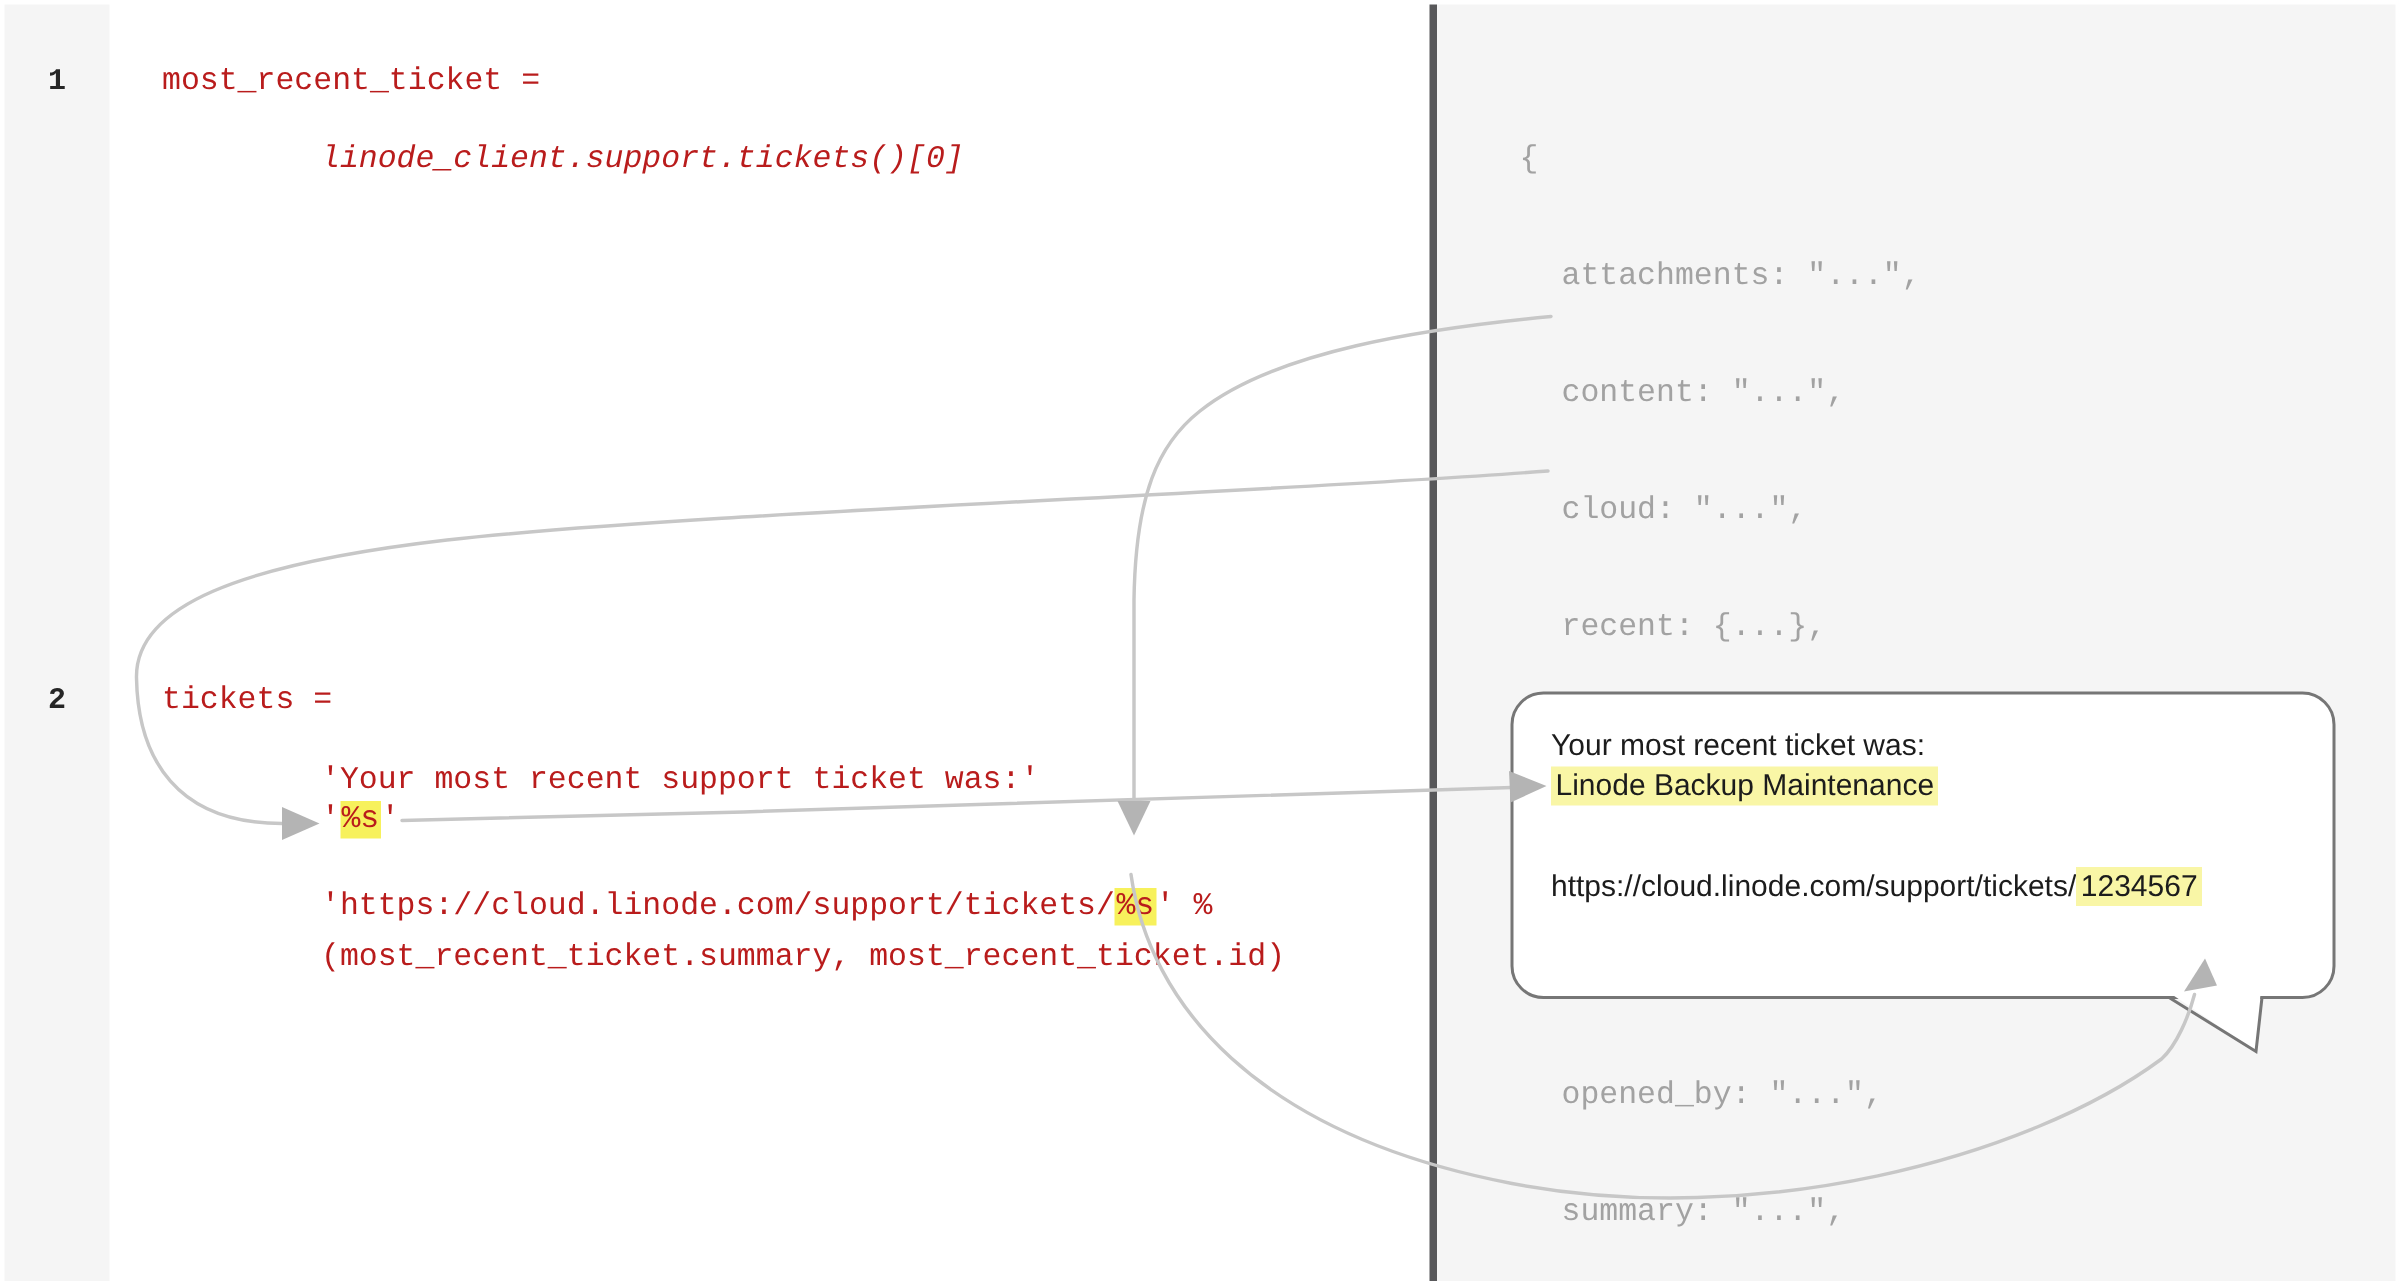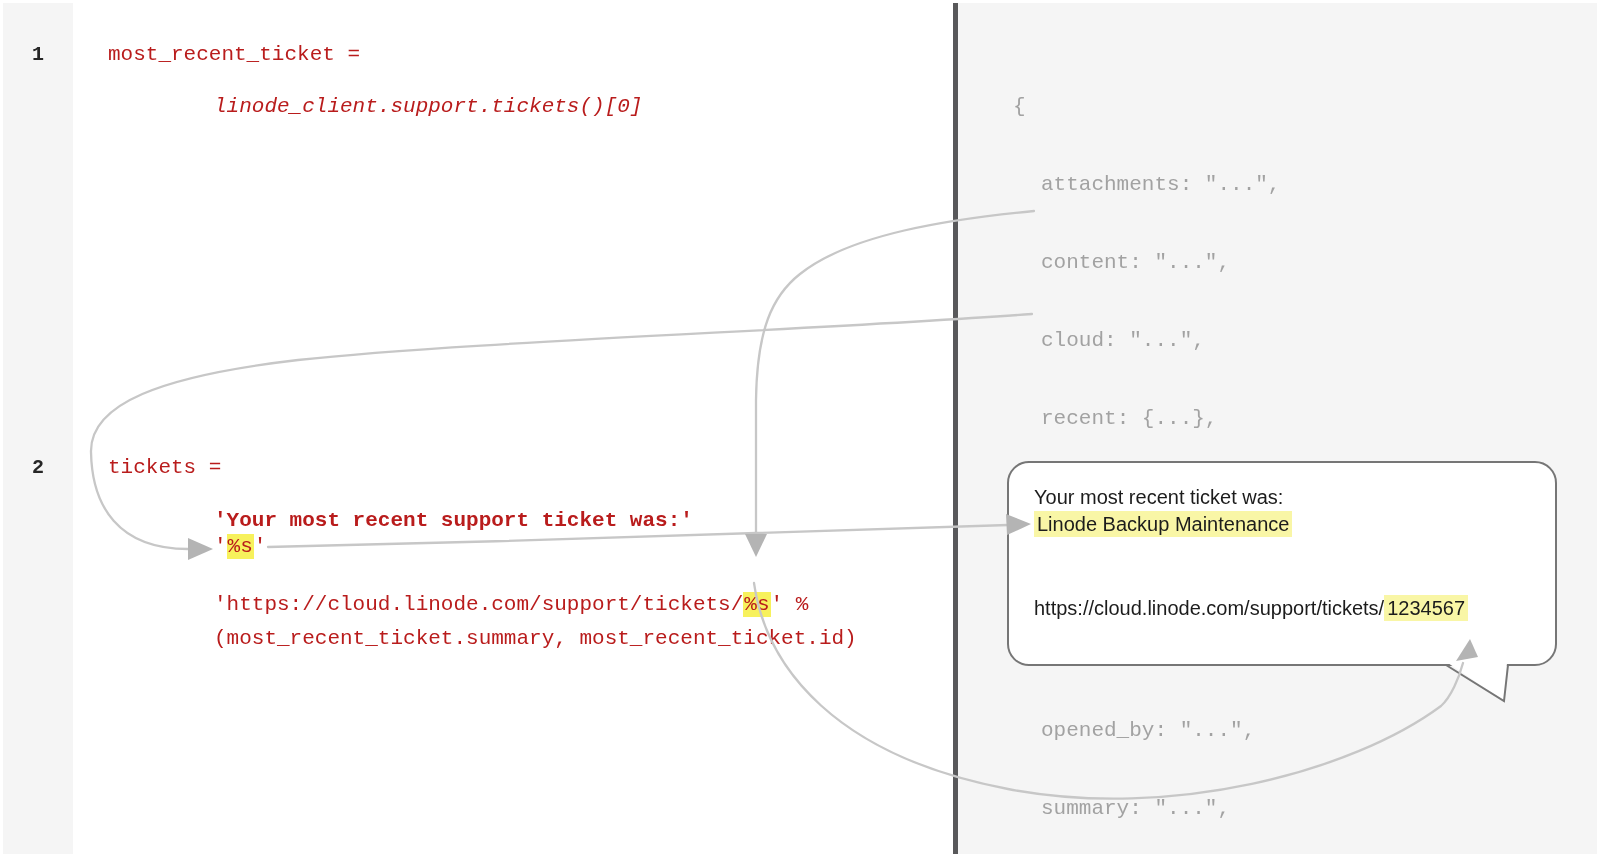--- a/index.html
+++ b/index.html
@@ -38,21 +38,21 @@
 <div class="right-panel"></div>
 <div class="divider"></div>
 
 <div class="gnum" style="top:42px;">1</div>
 <div class="gnum" style="top:455px;">2</div>
 
 <div class="code" style="left:108px;top:42px;">most_recent_ticket =</div>
 <div class="code" style="left:214px;top:94px;font-style:italic;">linode_client.support.tickets()[0]</div>
 
 <div class="code" style="left:108px;top:455px;">tickets =</div>
-<div class="code" style="left:214px;top:508px;font-weight:bold;">'Your most recent support ticket was:'</div>
+<div class="code" style="left:214px;top:508px;">'Your most recent support ticket was:'</div>
 <div class="code" style="left:214px;top:534px;"><span>'</span><span class="hl-strong">%s</span><span>'</span></div>
 <div class="code" style="left:214px;top:560px;margin-top:32px;"><span>'https://cloud.linode.com/support/tickets/</span><span class="hl-strong">%s</span><span>' %</span></div>
 <div class="code" style="left:214px;top:586px;margin-top:40px;">(most_recent_ticket.summary, most_recent_ticket.id)</div>
 
 <div class="json">
   <div class="jline">{</div>
   <div class="jline indent"><span>attachments</span><span>: "...",</span></div>
   <div class="jline indent"><span>content</span><span>: "...",</span></div>
   <div class="jline indent"><span>cloud</span><span>: "...",</span></div>
   <div class="jline indent"><span>recent</span><span>: {...},</span></div>
@@ -63,21 +63,21 @@
   <div class="jline indent"><span>summary</span><span>: "...",</span></div>
   
   
   
   
 </div>
 
 <div class="bubble">
   <div class="btext" style="left:25px;top:21px;">Your most recent ticket was:</div>
   <div class="btext" style="left:25px;top:48px;"><span class="hl-soft">Linode Backup Maintenance</span></div>
-  <div class="btext" style="left:25px;top:132px;"><span>https://cloud.linode.com/support/tickets/</span><span class="hl-soft">1234567</span></div>
+  <div class="btext" style="left:25px;top:115px;"><span>https://cloud.linode.com/support/tickets/</span><span class="hl-soft">1234567</span></div>
 </div>
 
 <svg class="overlay" width="1600" height="857" viewBox="0 0 1600 857">
   <path d="M1448 663 L1504 701 L1507 663 Z" fill="#ffffff"></path>
   <path d="M1446 665 L1504 701 L1508 665" fill="none" stroke="#767676" stroke-width="2" stroke-linecap="round"></path>
 
   <g stroke="#c7c7c7" stroke-width="2.3" fill="none" stroke-linecap="round">
     <path d="M1034 211 C950 219 850 234 800 274 C772 296 757 330 756 400 L756 534"></path>
     <path d="M1032 314 C820 330 460 342 298 360 C160 376 90 404 91 452 C92 506 118 549 188 549"></path>
     <path d="M268 547 C520 541 810 533 1008 525"></path>

